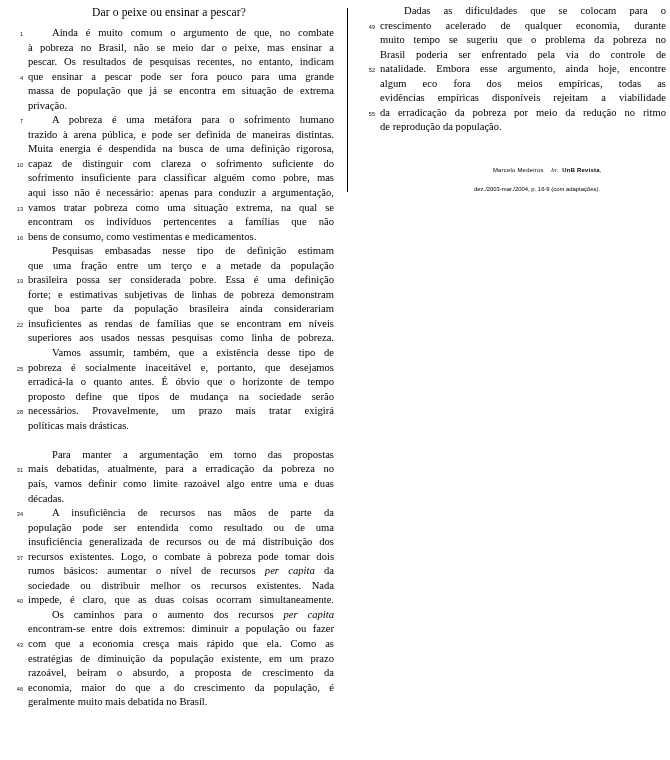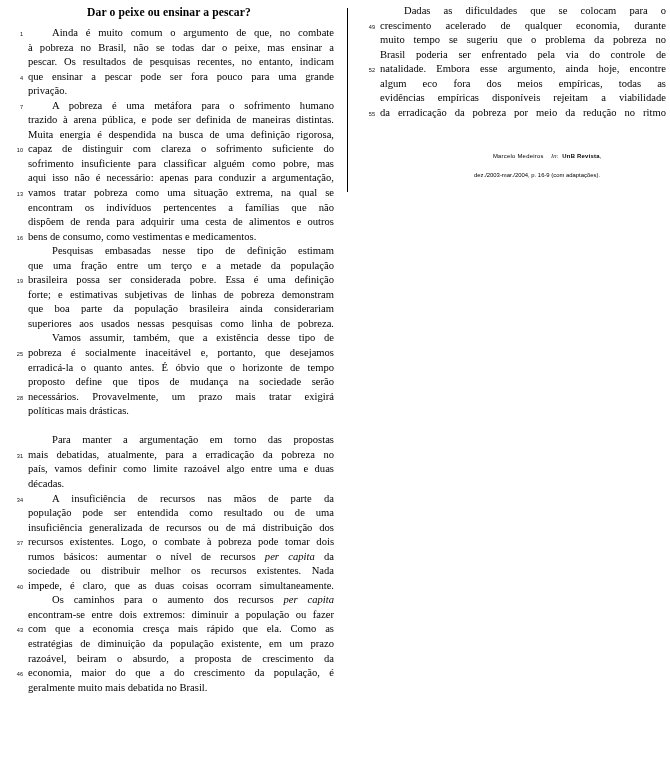--- a/index.html
+++ b/index.html
@@ -49,21 +49,21 @@
     position: absolute;
     left: 347px;
     top: 8px;
     width: 1px;
     height: 184px;
     background: #000000;
   }
 
   .doc-title {
     font-size: 11.6px;
-    font-weight: bold;
+    font-weight: normal;
     text-align: center;
     margin: 2px 0 7px 0;
     letter-spacing: .1px;
   }
 
   
   .text-block {
     font-size: 10.6px;
     line-height: 14.55px;
   }
@@ -140,32 +140,36 @@
 
     <div class="col-left">
       <div class="doc-title">Dar o peixe ou ensinar a pescar?</div>
       <div class="text-block" id="left-lines">
           <div class="line-row">
             <span class="line-no">1</span>
             <span class="line-txt just"><span class="indent"></span>Ainda é muito comum o argumento de que, no combate</span>
           </div>
           <div class="line-row">
             <span class="line-no"></span>
-            <span class="line-txt just">à pobreza no Brasil, não se todas dar o peixe, mas ensinar a</span>
+            <span class="line-txt just">à pobreza no Brasil, não se meio dar o peixe, mas ensinar a</span>
           </div>
           <div class="line-row">
             <span class="line-no"></span>
             <span class="line-txt just">pescar. Os resultados de pesquisas recentes, no entanto, indicam</span>
           </div>
           <div class="line-row">
             <span class="line-no">4</span>
             <span class="line-txt just">que ensinar a pescar pode ser fora pouco para uma grande</span>
           </div>
           <div class="line-row">
             <span class="line-no"></span>
+            <span class="line-txt just">massa de população que já se encontra em situação de extrema</span>
+          </div>
+          <div class="line-row">
+            <span class="line-no"></span>
             <span class="line-txt">privação.</span>
           </div>
           <div class="line-row">
             <span class="line-no">7</span>
             <span class="line-txt just"><span class="indent"></span>A pobreza é uma metáfora para o sofrimento humano</span>
           </div>
           <div class="line-row">
             <span class="line-no"></span>
             <span class="line-txt just">trazido à arena pública, e pode ser definida de maneiras distintas.</span>
           </div>
@@ -187,24 +191,20 @@
           </div>
           <div class="line-row">
             <span class="line-no">13</span>
             <span class="line-txt just">vamos tratar pobreza como uma situação extrema, na qual se</span>
           </div>
           <div class="line-row">
             <span class="line-no"></span>
             <span class="line-txt just">encontram os indivíduos pertencentes a famílias que não</span>
           </div>
           <div class="line-row">
-            <span class="line-no"></span>
-            <span class="line-txt just">dispõem de renda para adquirir uma cesta de alimentos e outros</span>
-          </div>
-          <div class="line-row">
             <span class="line-no">16</span>
             <span class="line-txt">bens de consumo, como vestimentas e medicamentos.</span>
           </div>
           <div class="line-row">
             <span class="line-no"></span>
             <span class="line-txt just"><span class="indent"></span>Pesquisas embasadas nesse tipo de definição estimam</span>
           </div>
           <div class="line-row">
             <span class="line-no"></span>
             <span class="line-txt just">que uma fração entre um terço e a metade da população</span>
@@ -215,20 +215,24 @@
           </div>
           <div class="line-row">
             <span class="line-no"></span>
             <span class="line-txt just">forte; e estimativas subjetivas de linhas de pobreza demonstram</span>
           </div>
           <div class="line-row">
             <span class="line-no"></span>
             <span class="line-txt just">que boa parte da população brasileira ainda considerariam</span>
           </div>
           <div class="line-row">
+            <span class="line-no">22</span>
+            <span class="line-txt just">insuficientes as rendas de famílias que se encontram em níveis</span>
+          </div>
+          <div class="line-row">
             <span class="line-no"></span>
             <span class="line-txt just">superiores aos usados nessas pesquisas como linha de pobreza.</span>
           </div>
           <div class="line-row">
             <span class="line-no"></span>
             <span class="line-txt just"><span class="indent"></span>Vamos assumir, também, que a existência desse tipo de</span>
           </div>
           <div class="line-row">
             <span class="line-no">25</span>
             <span class="line-txt just">pobreza é socialmente inaceitável e, portanto, que desejamos</span>
@@ -351,20 +355,24 @@
             <span class="line-no"></span>
             <span class="line-txt just">algum eco fora dos meios empíricas, todas as</span>
           </div>
           <div class="line-row">
             <span class="line-no"></span>
             <span class="line-txt just">evidências empíricas disponíveis rejeitam a viabilidade</span>
           </div>
           <div class="line-row">
             <span class="line-no">55</span>
             <span class="line-txt just">da erradicação da pobreza por meio da redução no ritmo</span>
+          </div>
+          <div class="line-row">
+            <span class="line-no"></span>
+            <span class="line-txt">de reprodução da população.</span>
           </div>
         </div>
       <div class="attribution">
         <div class="attr-line l1">
           <span>Marcelo Medeiros</span><span>&nbsp;&nbsp;&nbsp;&nbsp;</span><i>In</i><span>:&nbsp;&nbsp;</span><span class="attr-src">UnB Revista</span><span>,</span>
         </div>
         <div class="attr-line">dez./2003-mar./2004, p. 16-9 (com adaptações).</div>
       </div>
     </div>
 

